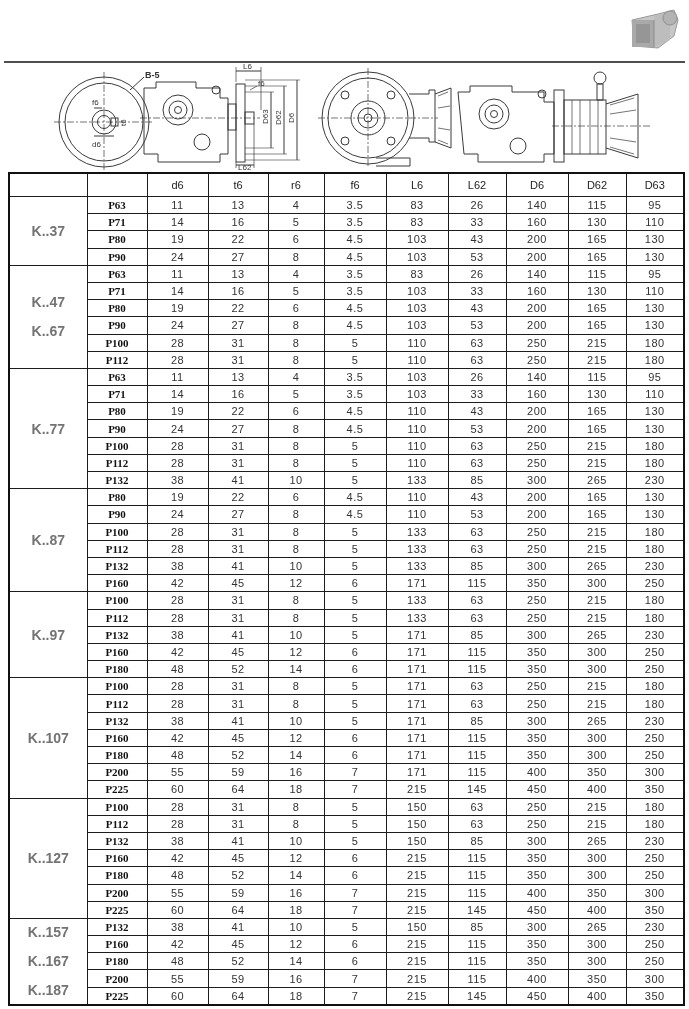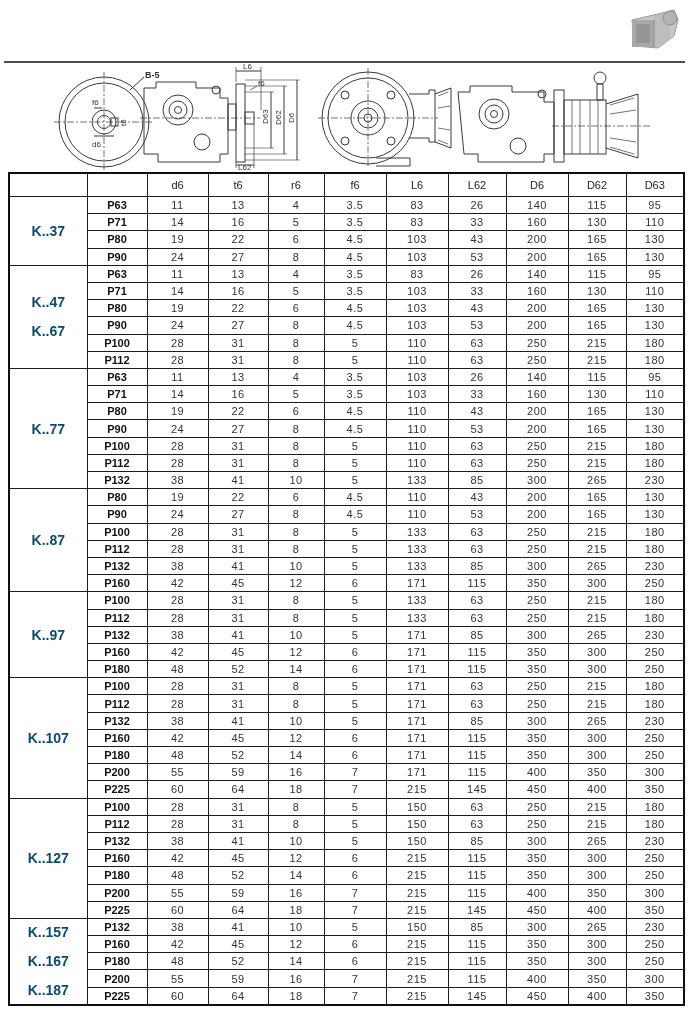--- a/index.html
+++ b/index.html
@@ -8,22 +8,22 @@
   .rule{position:absolute;top:61px;left:4px;width:681px;height:2px;background:#4e4e4e;}
   .photo{position:absolute;top:6px;left:624px;}
   .dwg{position:absolute;}
   svg text{font-family:"Liberation Sans",sans-serif;font-size:8px;fill:#333;}
   svg .cap{font-size:9px;font-weight:bold;}
   .twrap{position:absolute;top:172px;left:8px;}
   table{border-collapse:collapse;table-layout:fixed;width:675px;border:2px solid #111;}
   th,td{border:1px solid #1c1c1c;text-align:center;vertical-align:middle;padding:0;overflow:hidden;}
   th{height:22px;font-size:11px;font-weight:normal;color:#222;}
   td.val-cell{height:16.2px;font-size:11px;color:#333;letter-spacing:.5px;}
-  td.size-cell{font-size:11px;font-weight:bold;color:#111;}
-  td.group-cell{font-size:14px;font-weight:bold;color:#0c4a6e;}
+  td.size-cell{font-size:11px;font-weight:bold;color:#111;font-family:Liberation Serif, serif;}
+  td.group-cell{font-size:14px;font-weight:bold;color:#737373;}
   .group-label{display:flex;flex-direction:column;justify-content:center;gap:13px;}
 </style>
 </head>
 <body>
 
 <div class="page">
 
   <svg class="photo" width="58" height="52" viewBox="0 0 58 52">
     <polygon points="8,14 34,8 50,4 54,14 50,30 34,42 10,40" fill="#c7c7c7" stroke="#9a9a9a"></polygon>
     <rect x="8" y="14" width="22" height="27" fill="#a9a9a9"></rect>

